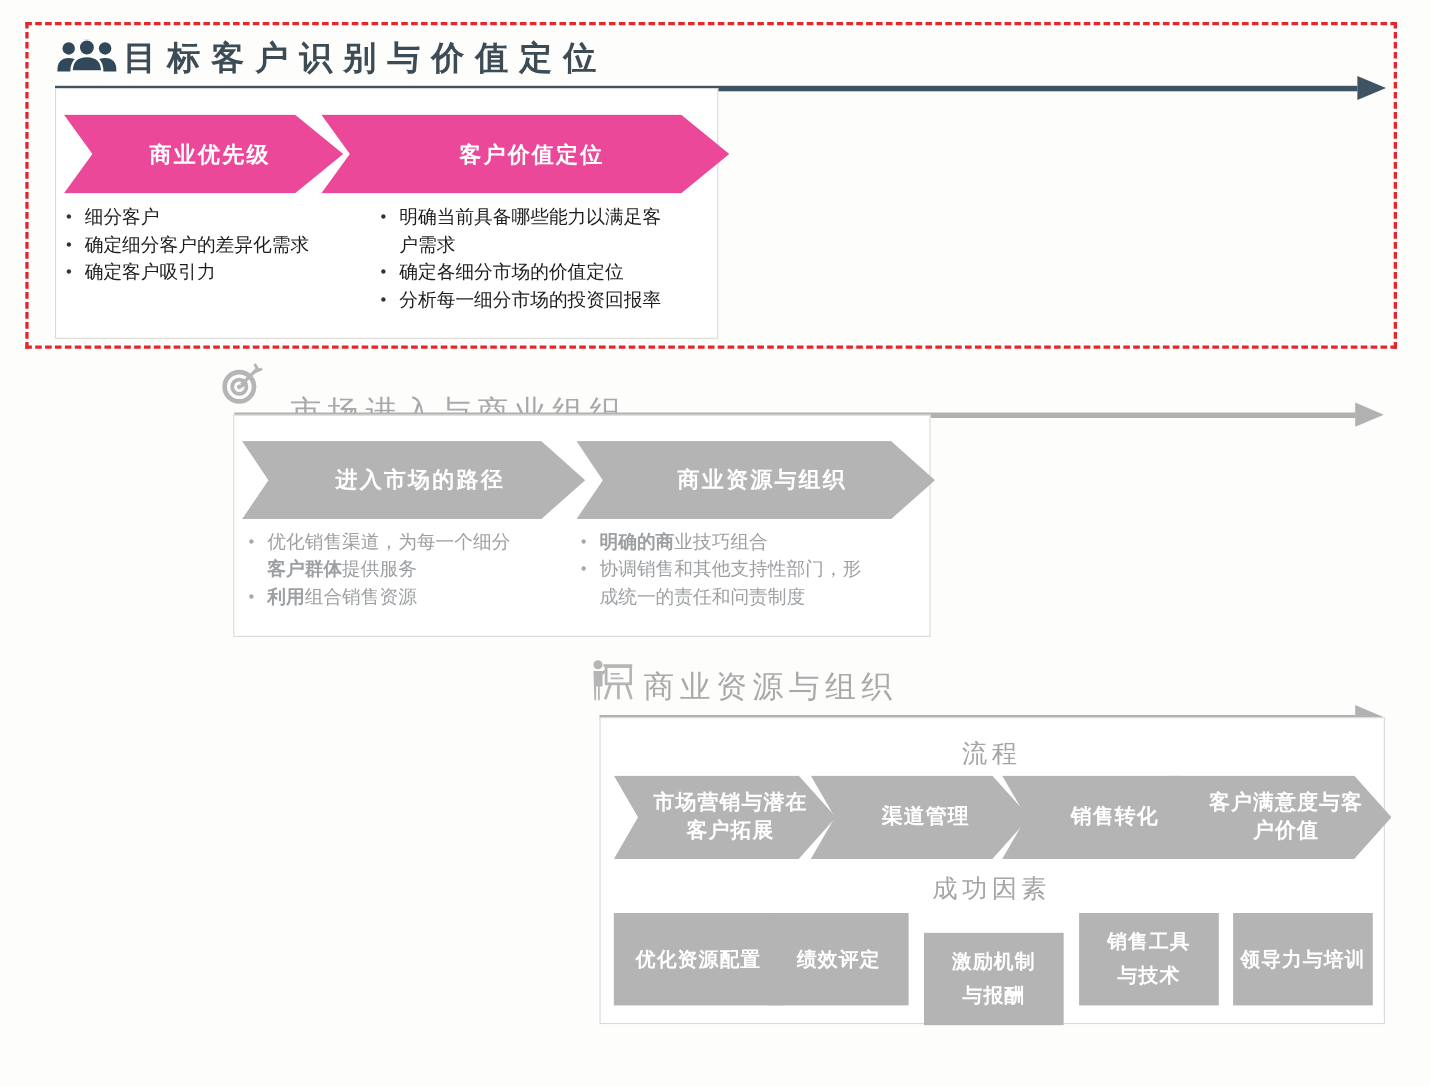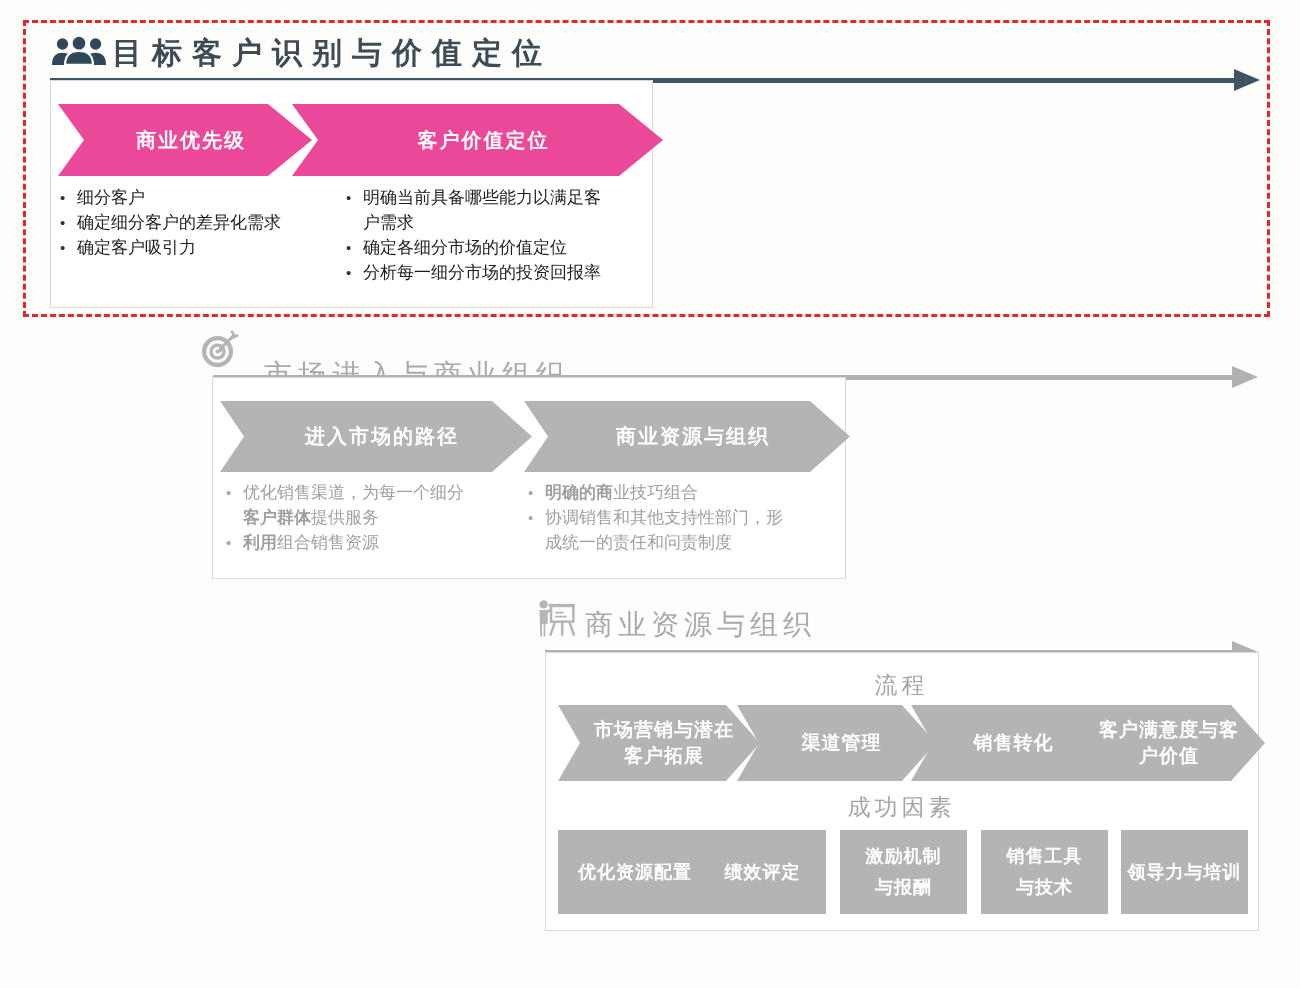--- a/index.html
+++ b/index.html
@@ -269,21 +269,21 @@
   <div class="abs sf-box" style="left:558px;top:830px;width:154px;height:84px;">
     <div>
         <div><span>优化资源配置</span></div>
       </div>
   </div>
   <div class="abs sf-box" style="left:699px;top:830px;width:127px;height:84px;">
     <div>
         <div><span>绩效评定</span></div>
       </div>
   </div>
-  <div class="abs sf-box" style="left:840px;top:830px;width:127px;height:84px;">
+  <div class="abs sf-box" style="left:840px;top:848px;width:127px;height:84px;">
     <div>
         <div><span>激励机制</span></div>
         <div><span>与报酬</span></div>
       </div>
   </div>
   <div class="abs sf-box" style="left:981px;top:830px;width:127px;height:84px;">
     <div>
         <div><span>销售工具</span></div>
         <div><span>与技术</span></div>
       </div>

